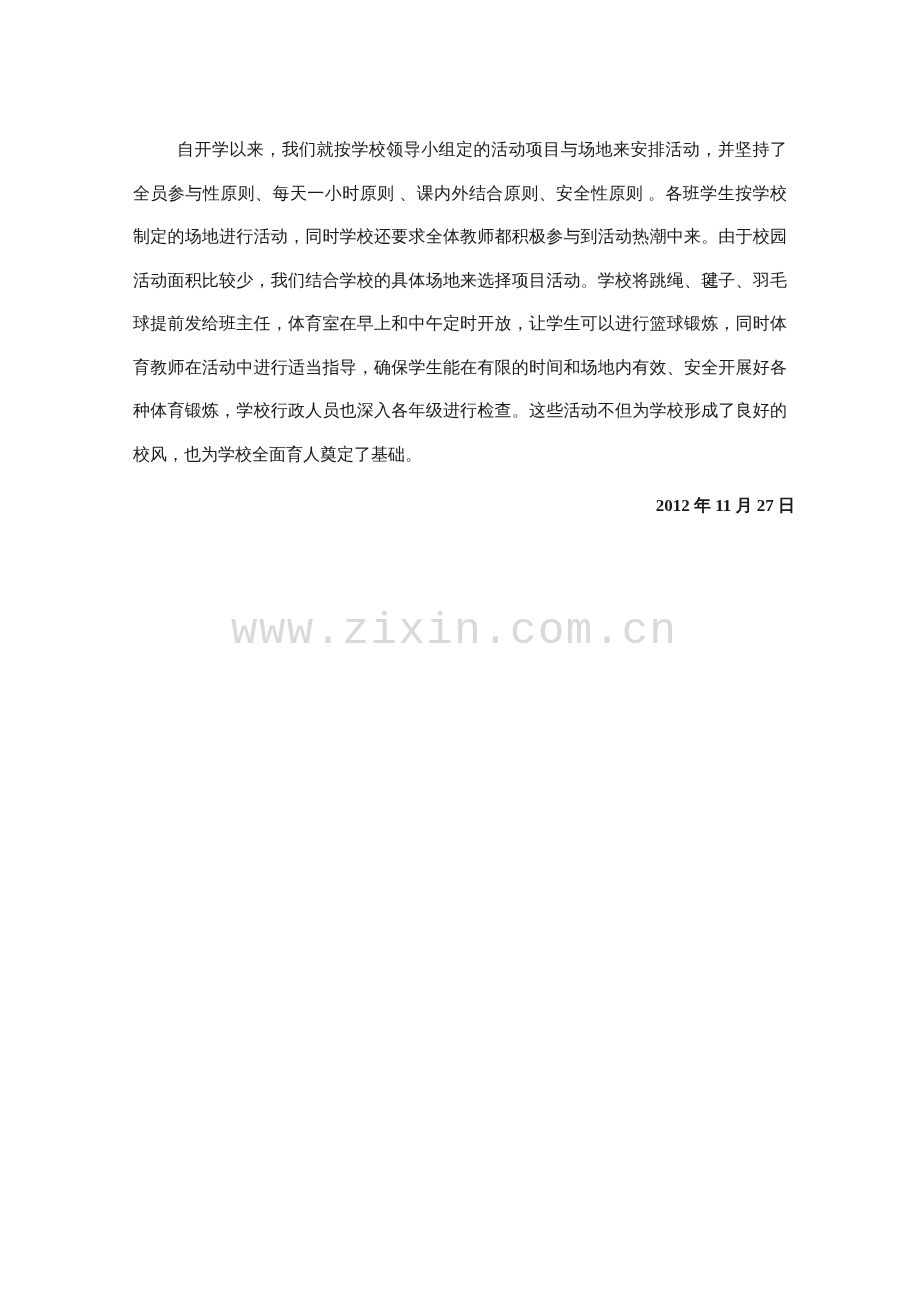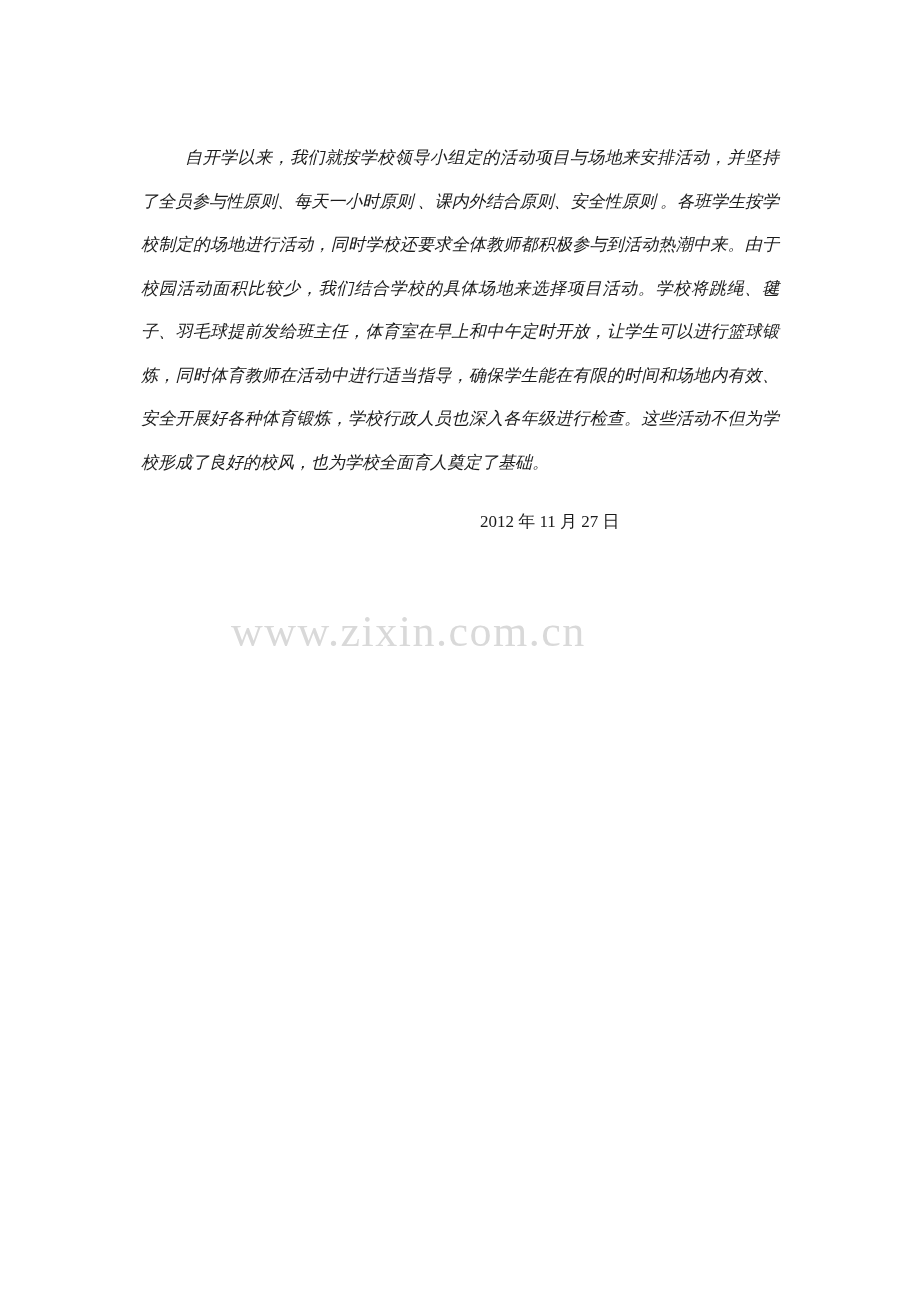--- a/index.html
+++ b/index.html
@@ -12,51 +12,51 @@
     position: relative;
     width: 920px;
     height: 1302px;
     background: #ffffff;
     overflow: hidden;
   }
   .watermark {
     position: absolute;
     left: 231px;
     top: 606px;
-    font-family: Liberation Serif, serif;
+    font-family: Liberation Mono, monospace;
     font-size: 44px;
     font-weight: 400;
     color: #d9d9d9;
     letter-spacing: 1.5px;
     white-space: nowrap;
     z-index: 1;
     user-select: none;
   }
   .content {
     position: absolute;
     left: 125px;
     top: 120px;
     width: 670px;
     z-index: 2;
     color: #1a1a1a;
     font-size: 17px;
     line-height: 43.5px;
     text-align: justify;
   }
   .doc-par {
-    margin: 16px;
+    margin: 8px;
     text-indent: 44px;
-    font-style: italic;
   }
   .date-line {
     margin: 0;
     text-indent: 0;
-    text-align: left;
+    text-align: right;
     padding-left: 355px;
     white-space: nowrap;
+    font-weight: bold;
   }
 </style>
 </head>
 <body>
 
 <div class="page">
 
   <div class="watermark">www.zixin.com.cn</div>
 
   <div class="content">

